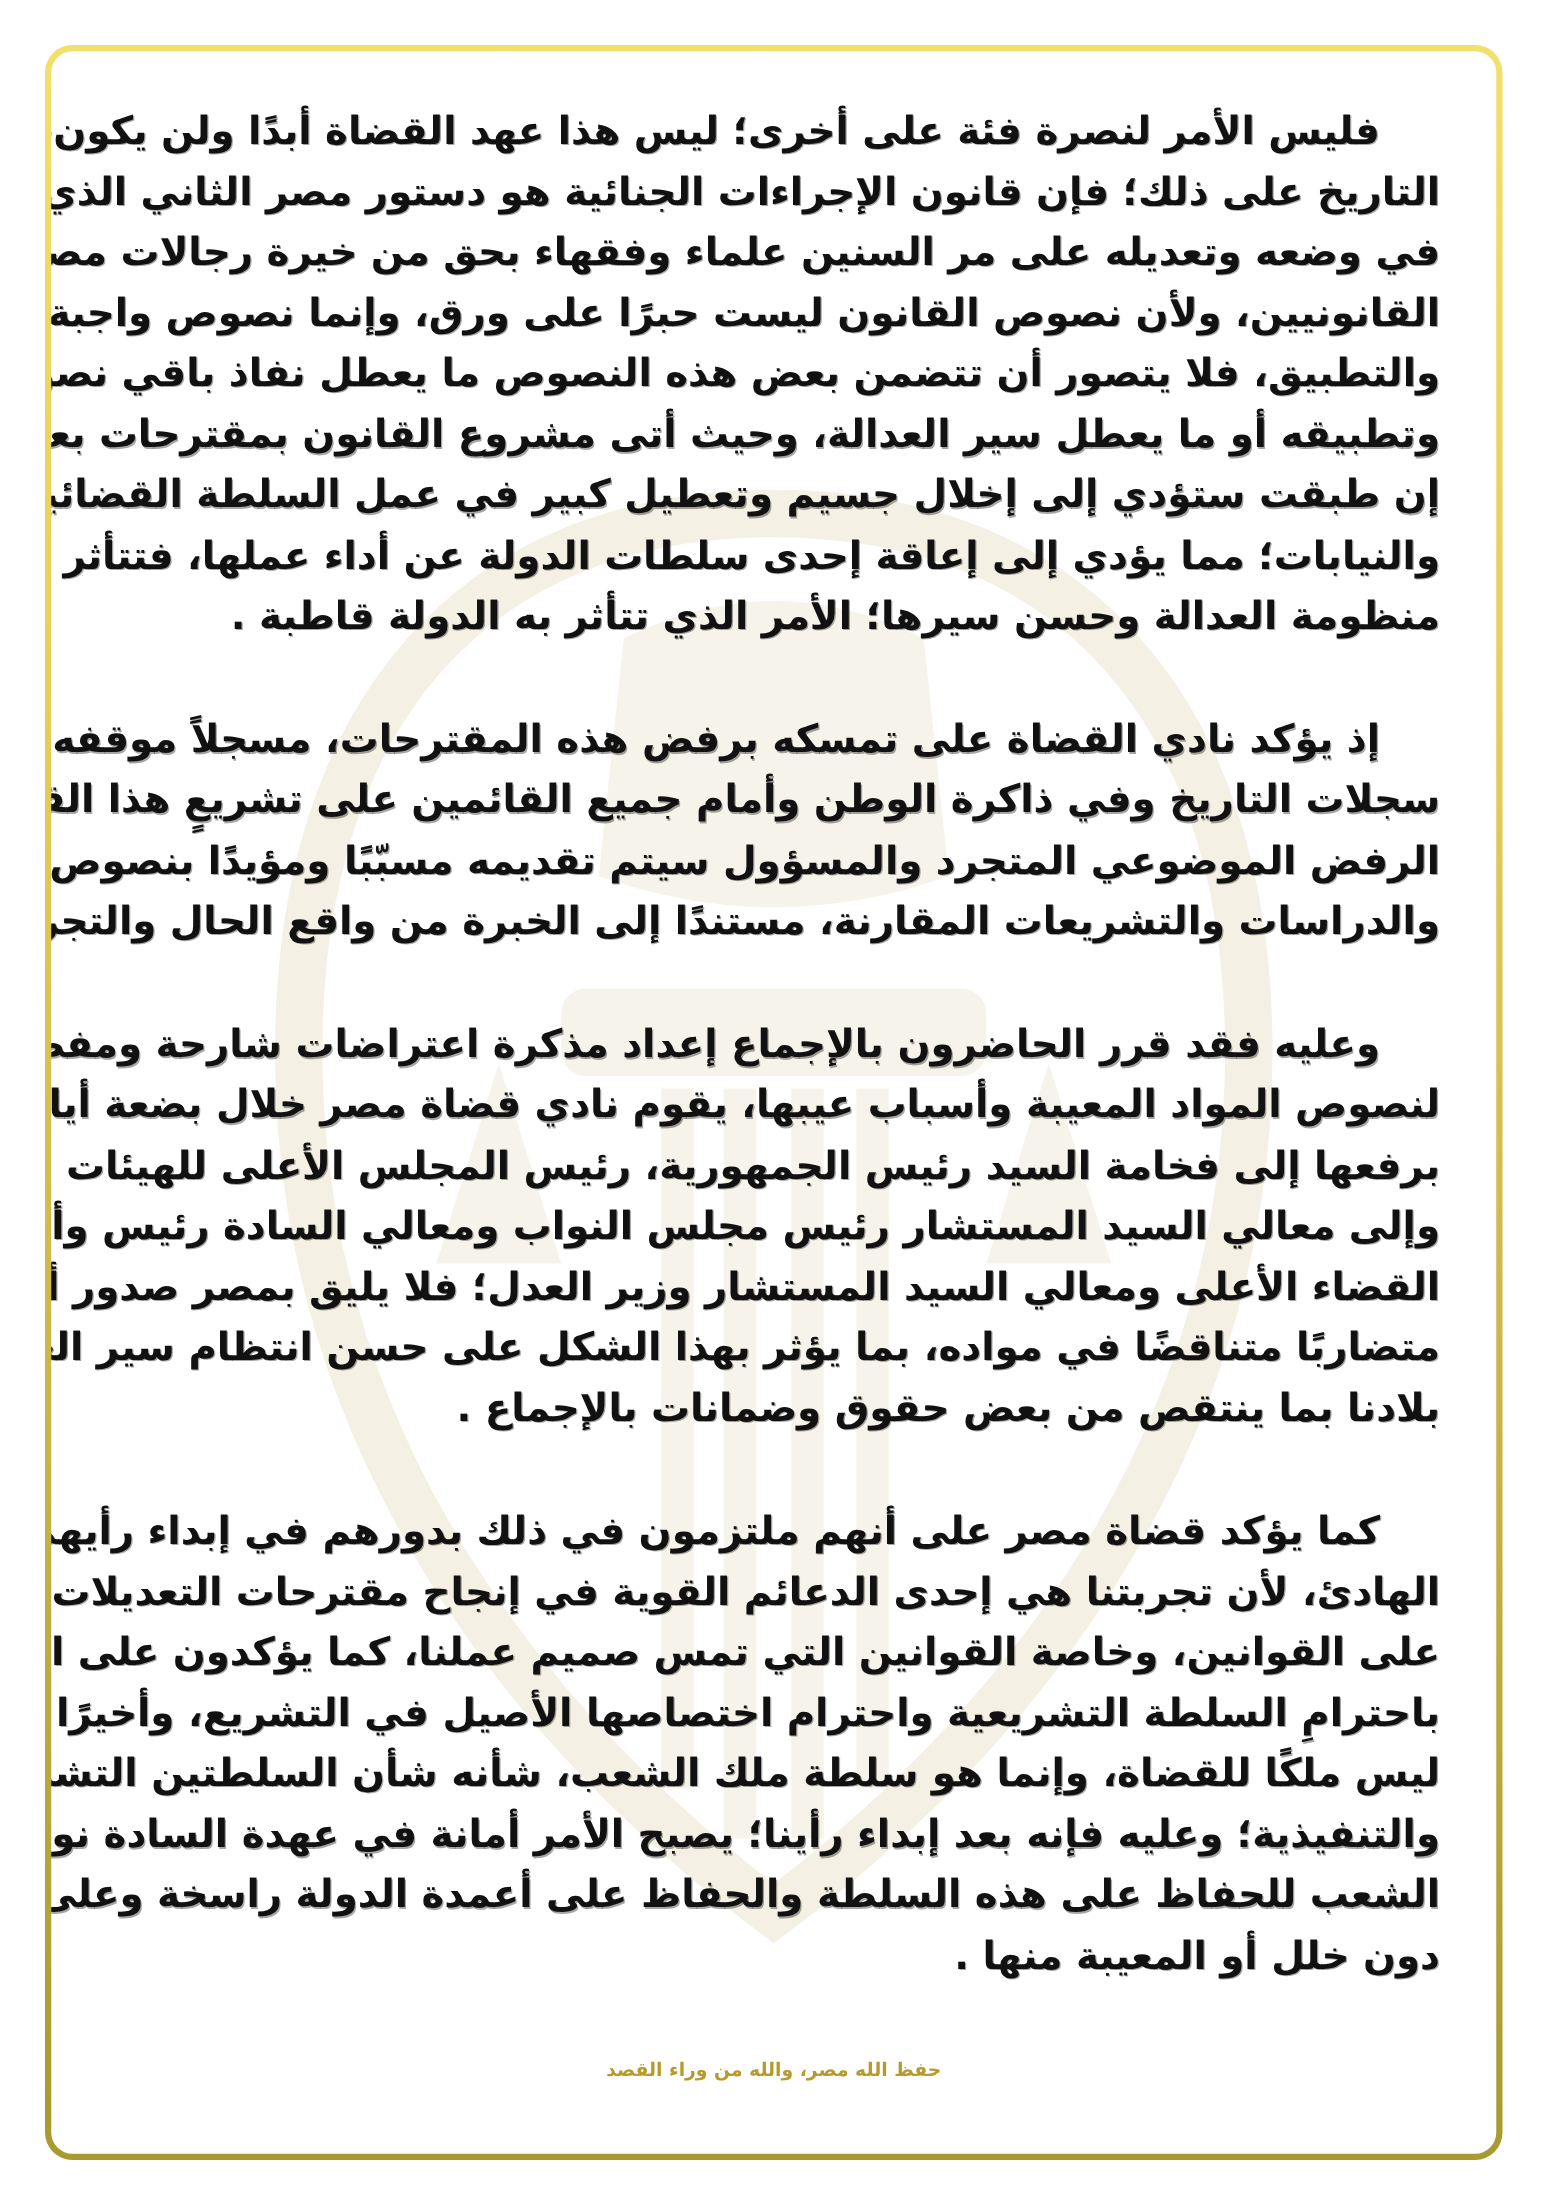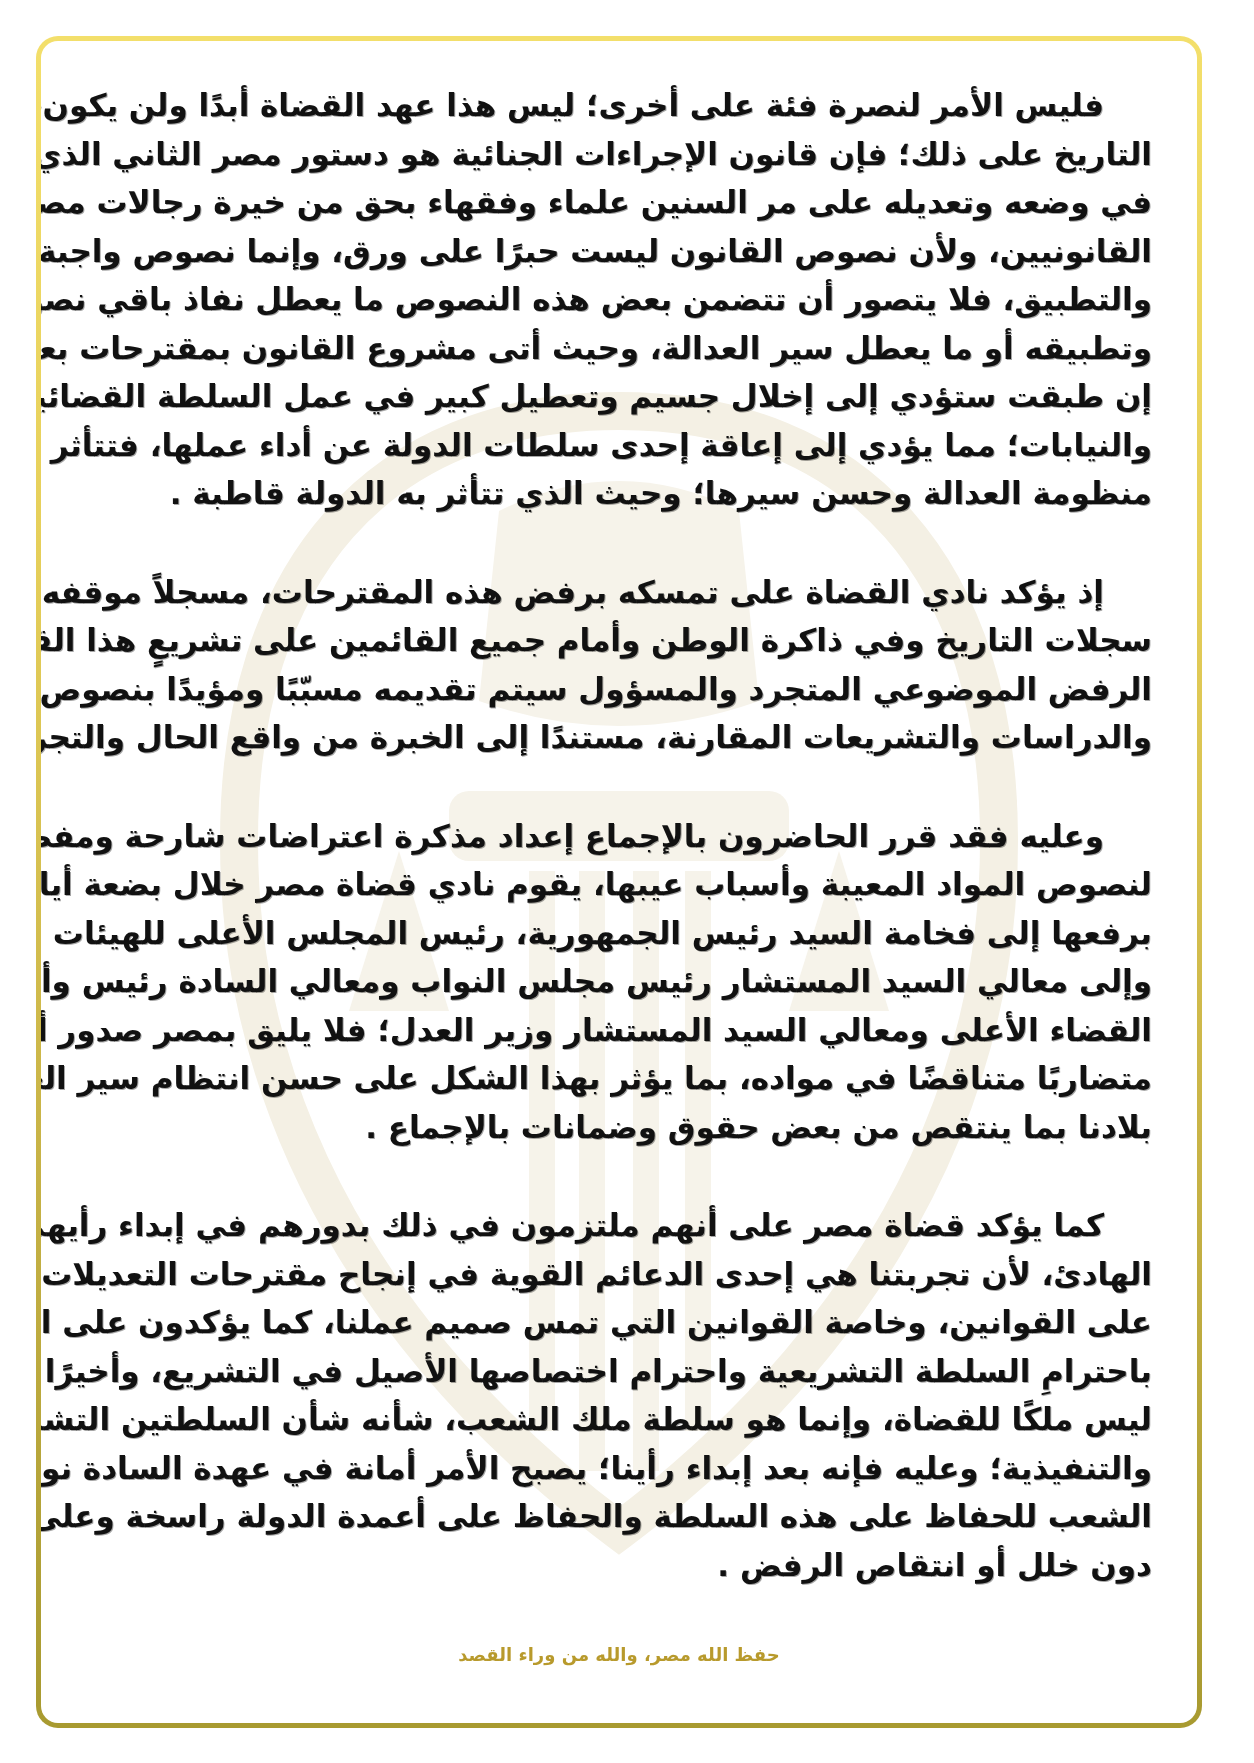--- a/index.html
+++ b/index.html
@@ -73,21 +73,21 @@
   }
   .line.last {
     text-align-last: right;
   }
   .footer {
     position: absolute;
     left: 0;
     right: 0;
     bottom: 58px;
     text-align: center;
-    font-size: 18px;
+    font-size: 15px;
     font-weight: bold;
     color: #b89a2c;
     direction: rtl;
   }
 </style>
 </head>
 <body>
 
 <div class="frame">
   <div class="frame-inner">
@@ -113,21 +113,21 @@
     <div class="content">
       <div class="para">
         <span class="line first">فليس الأمر لنصرة فئة على أخرى؛ ليس هذا عهد القضاة أبدًا ولن يكون، ويشهد</span>
         <span class="line">التاريخ على ذلك؛ فإن قانون الإجراءات الجنائية هو دستور مصر الثاني الذي شارك</span>
         <span class="line">في وضعه وتعديله على مر السنين علماء وفقهاء بحق من خيرة رجالات مصر</span>
         <span class="line">القانونيين، ولأن نصوص القانون ليست حبرًا على ورق، وإنما نصوص واجبة التنفيذ</span>
         <span class="line">والتطبيق، فلا يتصور أن تتضمن بعض هذه النصوص ما يعطل نفاذ باقي نصوص القانون</span>
         <span class="line">وتطبيقه أو ما يعطل سير العدالة، وحيث أتى مشروع القانون بمقترحات بعض المواد،</span>
         <span class="line">إن طبقت ستؤدي إلى إخلال جسيم وتعطيل كبير في عمل السلطة القضائية في المحاكم</span>
         <span class="line">والنيابات؛ مما يؤدي إلى إعاقة إحدى سلطات الدولة عن أداء عملها، فتتأثر بذلك</span>
-        <span class="line last">منظومة العدالة وحسن سيرها؛ وحيث الذي تتأثر به الدولة قاطبة .</span>
+        <span class="line last">منظومة العدالة وحسن سيرها؛ الأمر الذي تتأثر به الدولة قاطبة .</span>
       </div>
 
       <div class="para">
         <span class="line first">إذ يؤكد نادي القضاة على تمسكه برفض هذه المقترحات، مسجلاً موقفه هذا في</span>
         <span class="line">سجلات التاريخ وفي ذاكرة الوطن وأمام جميع القائمين على تشريعٍ هذا القانون، وهذا</span>
         <span class="line">الرفض الموضوعي المتجرد والمسؤول سيتم تقديمه مسبّبًا ومؤيدًا بنصوص الدستور</span>
         <span class="line last">والدراسات والتشريعات المقارنة، مستندًا إلى الخبرة من واقع الحال والتجربة .</span>
       </div>
 
       <div class="para">
@@ -141,19 +141,19 @@
       </div>
 
       <div class="para">
         <span class="line first">كما يؤكد قضاة مصر على أنهم ملتزمون في ذلك بدورهم في إبداء رأيهم والنصح</span>
         <span class="line">الهادئ، لأن تجربتنا هي إحدى الدعائم القوية في إنجاح مقترحات التعديلات التي ترد</span>
         <span class="line">على القوانين، وخاصة القوانين التي تمس صميم عملنا، كما يؤكدون على التزامهم</span>
         <span class="line">باحترامِ السلطة التشريعية واحترام اختصاصها الأصيل في التشريع، وأخيرًا فإن القضاء</span>
         <span class="line">ليس ملكًا للقضاة، وإنما هو سلطة ملك الشعب، شأنه شأن السلطتين التشريعية</span>
         <span class="line">والتنفيذية؛ وعليه فإنه بعد إبداء رأينا؛ يصبح الأمر أمانة في عهدة السادة نواب</span>
         <span class="line">الشعب للحفاظ على هذه السلطة والحفاظ على أعمدة الدولة راسخة وعلى العدالة قائمة</span>
-        <span class="line last">دون خلل أو انتقاص الرفض .</span>
+        <span class="line last">دون خلل أو المعيبة منها .</span>
       </div>
     </div>
 
     <div class="footer">حفظ الله مصر، والله من وراء القصد</div>
   </div>
 </div>
 
 </body></html>

